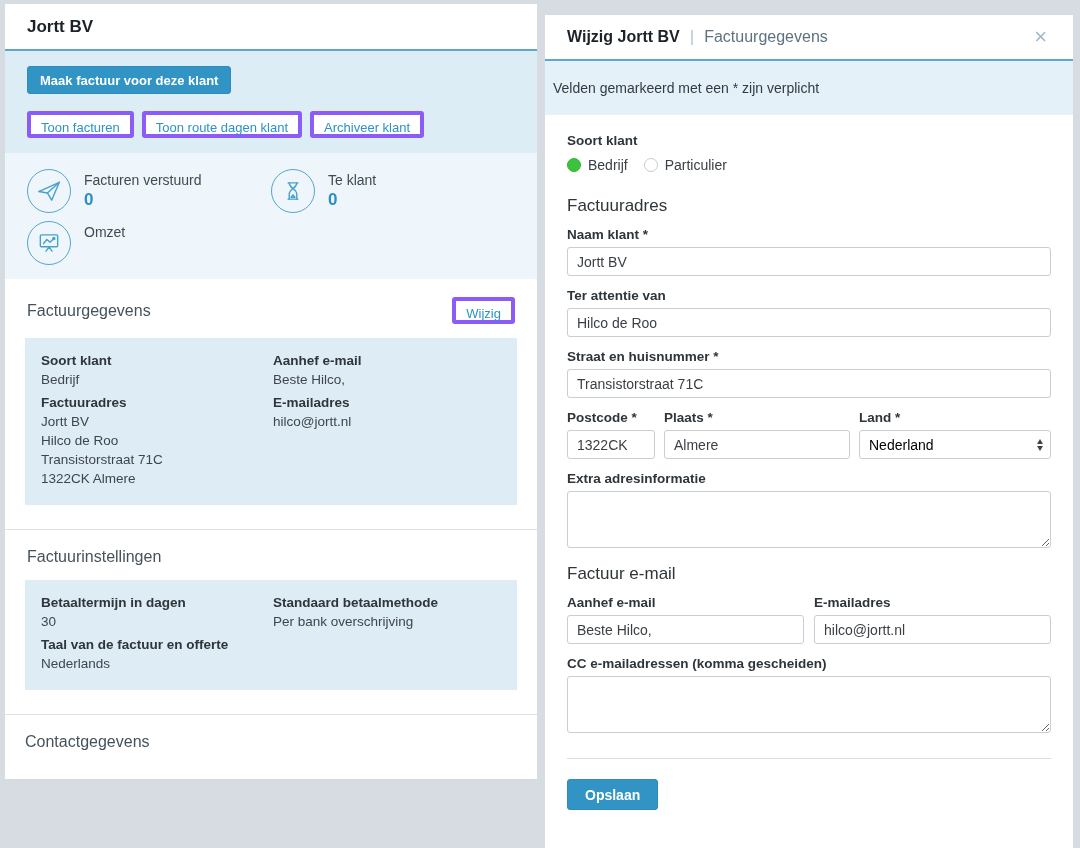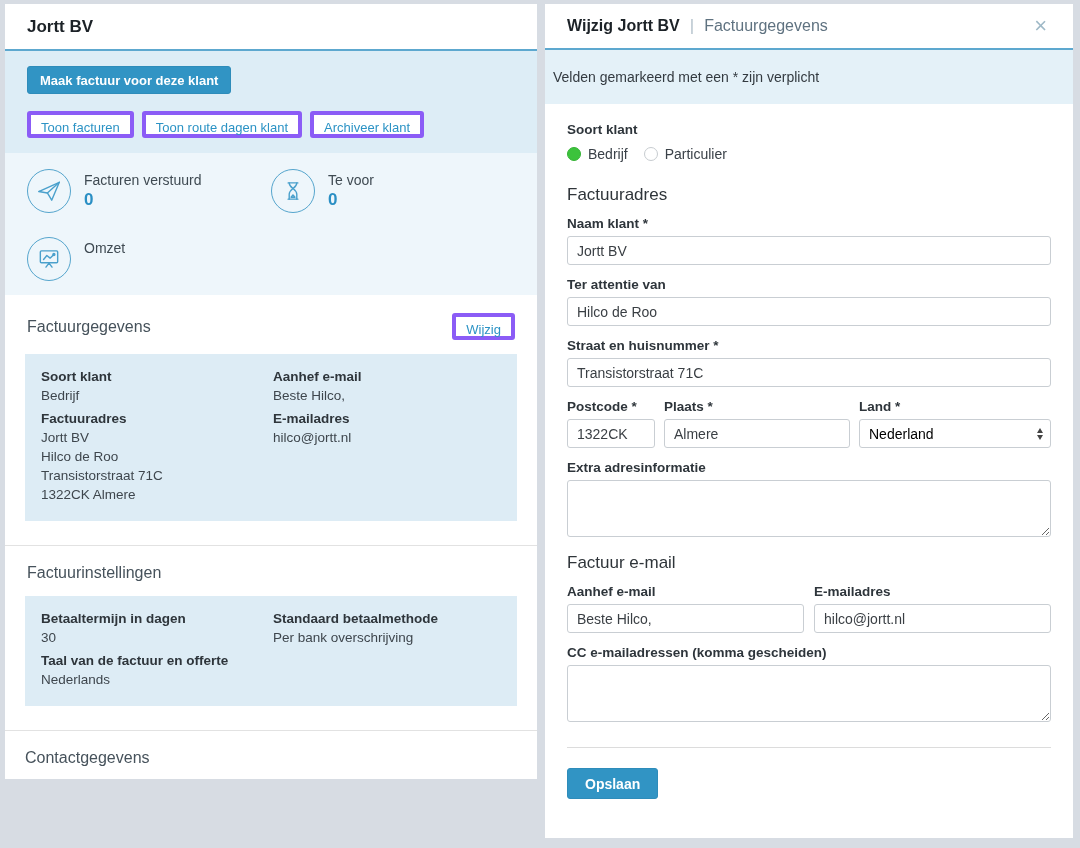--- a/index.html
+++ b/index.html
@@ -1,30 +1,30 @@
 <!DOCTYPE html>
 <html><head>
 <meta charset="utf-8">
 <style>
   html,body{margin:0;padding:0;}
   *{box-sizing:border-box;}
   body{font-family:"Liberation Sans","DejaVu Sans",sans-serif;}
   .page{position:relative;width:1080px;height:848px;background:#d7dce3;overflow:hidden;}
   .card{position:absolute;background:#fff;overflow:hidden;}
   .card.left{left:5px;top:4px;width:532px;height:775px;display:flex;flex-direction:column;}
-  .card.right{left:545px;top:4px;width:528px;height:834px;display:flex;flex-direction:column;}
+  .card.right{left:545px;top:15px;width:528px;height:834px;display:flex;flex-direction:column;}
 
   
   .lp-header{height:47px;flex:0 0 47px;display:flex;align-items:center;padding:0 22px;border-bottom:2px solid #5da8cf;background:#fff;}
   .lp-header h1{margin:0;font-size:17px;font-weight:700;color:#1c2227;}
   .lp-actions{background:#ddedf6;padding:15px 22px 15px;}
   .btn-primary{display:inline-block;background:#3194c4;color:#fff;border:1px solid #2e8cba;border-radius:3px;font-size:13px;font-weight:600;padding:6px 12px;height:28px;cursor:pointer;font-family:inherit;}
   .btn-row{margin-top:17px;display:flex;gap:8px;}
   .btn-outline{background:#fff;color:#2c93c5;border:4px solid #8b5cf6;border-radius:3px;font-size:13px;padding:5px 10px;height:27px;cursor:pointer;font-family:inherit;}
-  .lp-stats{background:#eef6fb;padding:16px 22px 14px;display:grid;grid-template-columns:1fr 1fr;row-gap:24px;}
+  .lp-stats{background:#eef6fb;padding:16px 22px 14px;display:grid;grid-template-columns:1fr 1fr;row-gap:8px;}
   .stat{display:flex;align-items:flex-start;}
   .stat-icon{flex:0 0 44px;width:44px;height:44px;border:1px solid #55a5cd;border-radius:50%;display:flex;align-items:center;justify-content:center;margin-right:13px;}
   .stat-icon svg{stroke:#4aa0cc;fill:none;stroke-width:1.3;stroke-linecap:round;stroke-linejoin:round;}
   .stat-label{font-size:14px;color:#3f4a52;padding-top:3px;}
   .stat-value{font-size:17px;font-weight:700;color:#2a8fc4;margin-top:2px;}
   .lp-section{background:#fff;padding:18px 20px 24px;}
   .lp-section.bordered{border-top:1px solid #e2e2e2;}
   .sec-head{display:flex;align-items:center;justify-content:space-between;padding:0 2px;}
   .sec-head h2,.lp-section h2{margin:0;font-size:16px;font-weight:400;color:#46525b;}
   .info-box{margin-top:14px;background:#ddecf5;padding:13px 16px;display:grid;grid-template-columns:232px 1fr;font-size:13.5px;line-height:19px;color:#3e464d;}
@@ -101,21 +101,21 @@
         <span class="stat-icon">
           <svg width="26" height="26" viewBox="0 0 24 24">
             <line x1="7.5" y1="4.5" x2="16.5" y2="4.5"></line>
             <line x1="7.5" y1="19.5" x2="16.5" y2="19.5"></line>
             <path d="M8.5 4.5 C8.5 9.5 15.5 10 15.5 15 L15.5 19.5"></path>
             <path d="M15.5 4.5 C15.5 9.5 8.5 10 8.5 15 L8.5 19.5"></path>
             <path d="M10.2 17.8 L13.8 17.8 L12 15.6 Z"></path>
           </svg>
         </span>
         <div>
-          <div class="stat-label">Te voor</div>
+          <div class="stat-label">Te klant</div>
           <div class="stat-value">0</div>
         </div>
       </div>
       <div class="stat">
         <span class="stat-icon">
           <svg width="26" height="26" viewBox="0 0 24 24">
             <rect x="4" y="4.5" width="16" height="11" rx="1"></rect>
             <polyline points="7,12.5 10,8.8 13,11.2 16.5,7.8"></polyline>
             <circle cx="16.5" cy="7.8" r="0.9"></circle>
             <path d="M9.2 19.5 L12 15.8 L14.8 19.5"></path>

